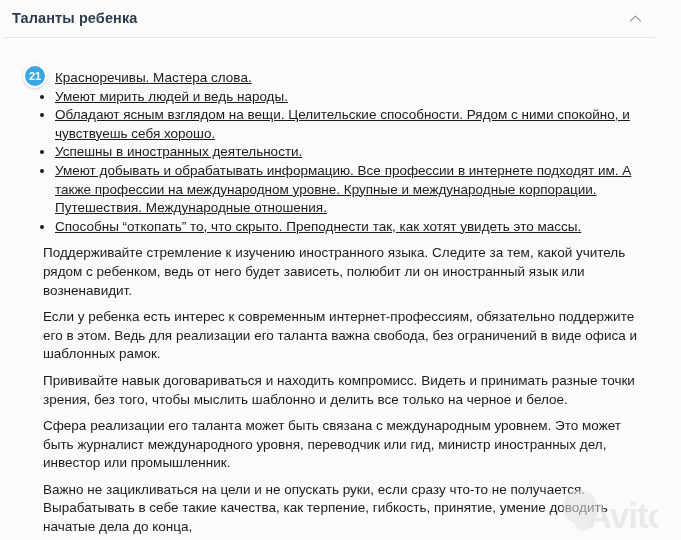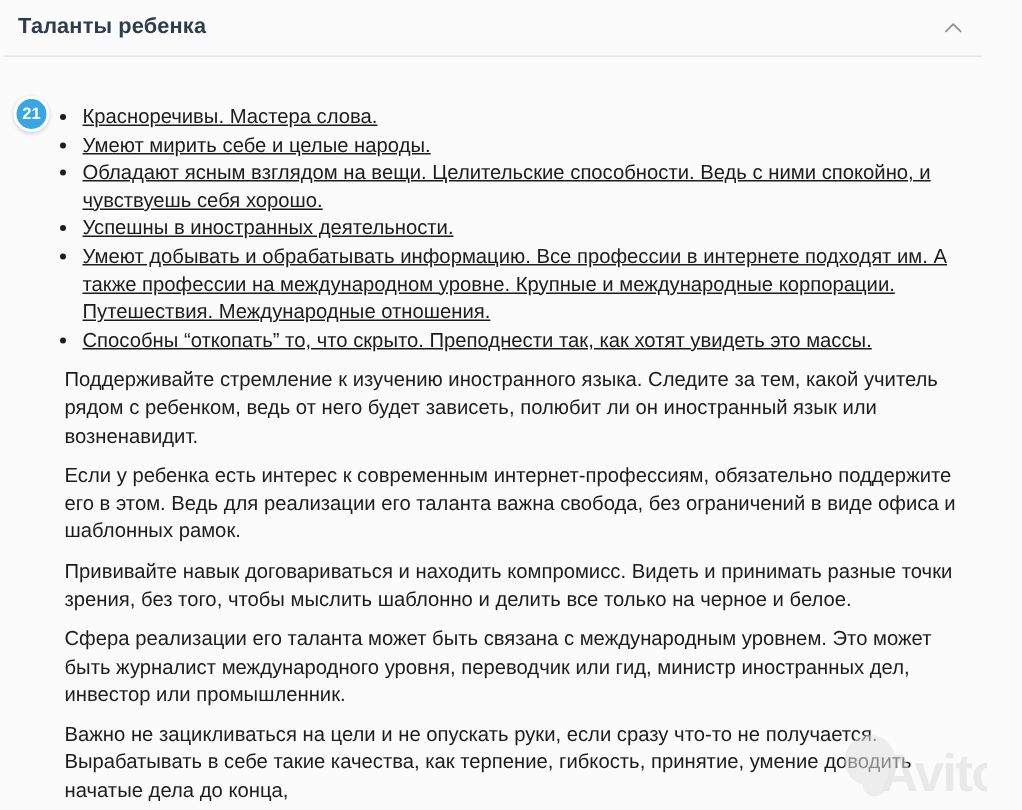--- a/index.html
+++ b/index.html
@@ -37,21 +37,21 @@
   }
   .content {
     position: relative;
     padding: 31px 16px 0 43px;
     font-size: 13.5px;
     line-height: 18.6px;
     color: #1c1c1c;
   }
   .badge {
     position: absolute;
-    left: 9px;
+    left: 23px;
     top: 64px;
     width: 24px; height: 24px;
     border-radius: 50%;
     background: #38a6e0;
     border: 2px solid #ffffff;
     box-shadow: 0 1px 3px rgba(0,0,0,0.18);
     color: #ffffff;
     font-size: 11px;
     font-weight: 700;
     display: flex;
@@ -105,22 +105,22 @@
   </div>
 
   <div class="divider"></div>
 
   <div class="badge">21</div>
 
   <div class="content">
 
     <ul class="bullets">
         <li>Красноречивы. Мастера слова.</li>
-        <li>Умеют мирить себе и целые народы.</li>
-        <li>Обладают ясным взглядом на вещи. Целительские способности. Ведь с ними спокойно, и чувствуешь себя хорошо.</li>
+        <li>Умеют мирить людей и ведь народы.</li>
+        <li>Обладают ясным взглядом на вещи. Целительские способности. Рядом с ними спокойно, и чувствуешь себя хорошо.</li>
         <li>Успешны в иностранных деятельности.</li>
         <li>Умеют добывать и обрабатывать информацию. Все профессии в интернете подходят им. А также профессии на международном уровне. Крупные и международные корпорации. Путешествия. Международные отношения.</li>
         <li>Способны “откопать” то, что скрыто. Преподнести так, как хотят увидеть это массы.</li>
       </ul>
 
     <div class="paras">
         <p class="para">Поддерживайте стремление к изучению иностранного языка. Следите за тем, какой учитель рядом с ребенком, ведь от него будет зависеть, полюбит ли он иностранный язык или возненавидит.</p>
         <p class="para">Если у ребенка есть интерес к современным интернет-профессиям, обязательно поддержите его в этом. Ведь для реализации его таланта важна свобода, без ограничений в виде офиса и шаблонных рамок.</p>
         <p class="para">Прививайте навык договариваться и находить компромисс. Видеть и принимать разные точки зрения, без того, чтобы мыслить шаблонно и делить все только на черное и белое.</p>
         <p class="para">Сфера реализации его таланта может быть связана с международным уровнем. Это может быть журналист международного уровня, переводчик или гид, министр иностранных дел, инвестор или промышленник.</p>

